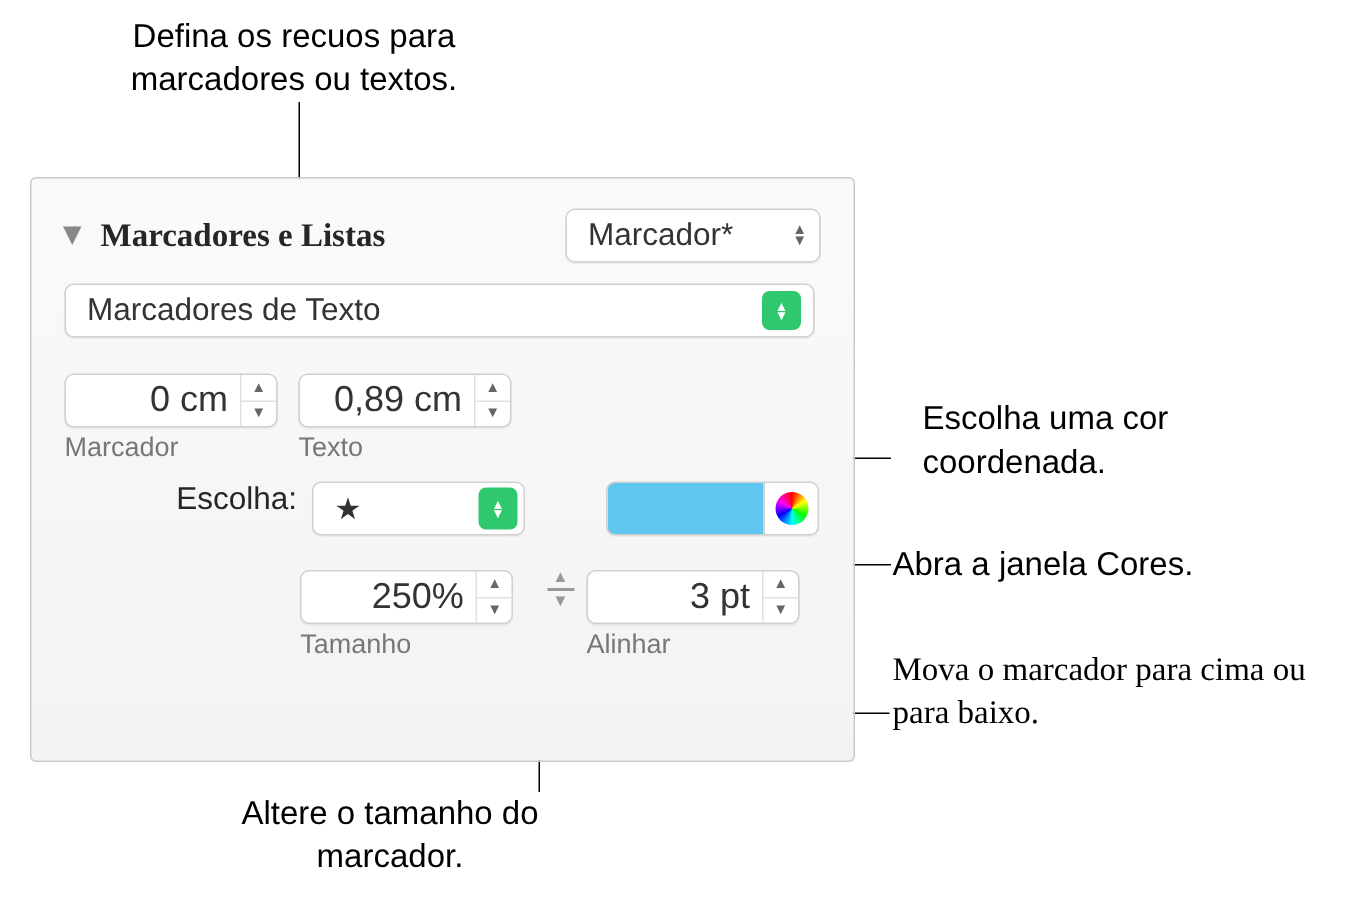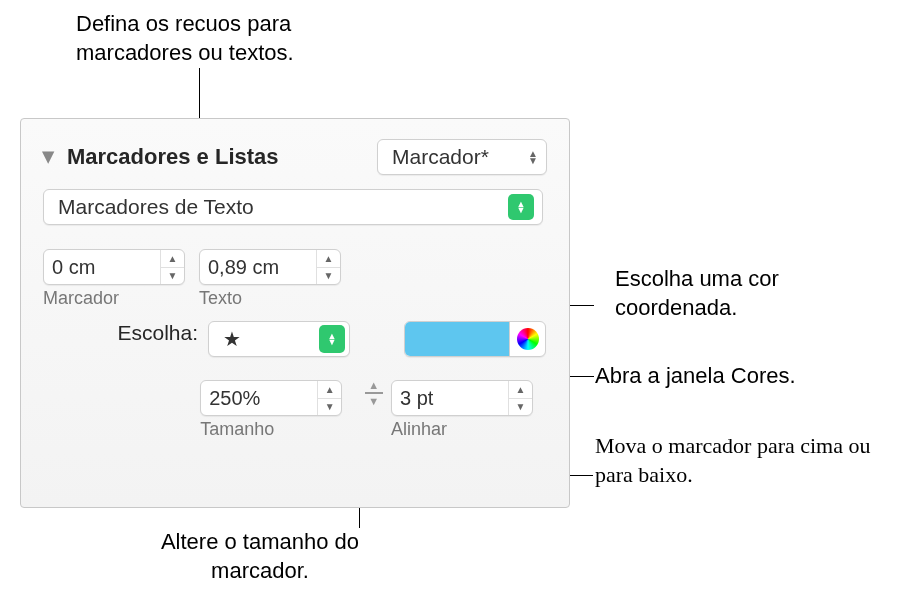--- a/index.html
+++ b/index.html
@@ -11,21 +11,21 @@
       position: relative;
       font-size: 21px;
       color: #333;
     }
     .callout {
       position: absolute;
       font-size: 22px;
       color: #000;
       line-height: 1.3;
     }
-    .callout-top { width: 280px; left: 76px; top: 10px; }
+    .callout-top { text-align: center; width: 280px; left: 56px; top: 10px; }
     .callout-r1 { left: 615px; top: 265px; width: 260px; }
     .callout-r2 { left: 595px; top: 362px; }
     .callout-r3 { left: 595px; top: 432px; width: 300px; font-family: Liberation Serif, serif; }
     .callout-bottom { text-align: center; width: 200px; left: 160px; top: 528px; }
 
     .line { position: absolute; background: #000; }
     .line-top { width: 1px; height: 52px; left: 199px; top: 68px; }
     .line-r1 { width: 62px; height: 1px; left: 532px; top: 305px; }
     .line-r1v { width: 1px; height: 30px; left: 466px; top: 306px; }
     .line-r1h2 { width: 66px; height: 1px; left: 466px; top: 336px; }
@@ -49,21 +49,21 @@
       left: 20px;
       top: 118px;
       width: 550px;
       height: 390px;
       border: 1px solid #c8c8c8;
       border-radius: 4px;
       background: linear-gradient(#fafafa, #f3f3f3);
       padding: 20px 22px;
     }
     .row { display: flex; align-items: center; margin-bottom: 14px; }
-    .section-title { font-weight: 600; font-size: 22px; color: #262626; }
+    .section-title { font-weight: 600; font-size: 22px; color: #262626; font-family: Liberation Serif, serif; }
     .disclosure { transform: rotate(90deg); display: inline-block; width: 12px; margin-right: 12px; color: #888; font-size: 16px; }
     .popup {
       display: flex;
       align-items: center;
       background: #fff;
       border: 1px solid #d0d0d0;
       border-radius: 6px;
       height: 36px;
       padding: 0 8px 0 14px;
       font-size: 21px;
@@ -86,21 +86,21 @@
     .stepper {
       display: flex;
       align-items: center;
       width: 142px;
       height: 36px;
       background: #fff;
       border: 1px solid #d0d0d0;
       border-radius: 6px;
       box-shadow: 0 1px 1px rgba(0,0,0,0.06);
     }
-    .stepper .value { flex: 1; padding: 0 8px; font-size: 20px; }
+    .stepper .value { flex: 1; text-align: right; padding: 0 8px; font-size: 24px; }
     .stepper .arrows { width: 24px; display: flex; flex-direction: column; border-left: 1px solid #e0e0e0; height: 100%; }
     .stepper .arrows span { flex: 1; display: flex; align-items: center; justify-content: center; font-size: 10px; color: #666; }
     .stepper .arrows span:first-child { border-bottom: 1px solid #e0e0e0; }
     .sublabel { font-size: 18px; color: #777; text-align: left; margin-top: 3px; }
     .row-indent { display: flex; align-items: flex-start; margin-bottom: 12px; }
     .indent-group { display: flex; flex-direction: column; margin-right: 14px; }
     .marker-popup {
       display: flex; align-items: center;
       width: 142px; height: 36px;
       background: #fff;

